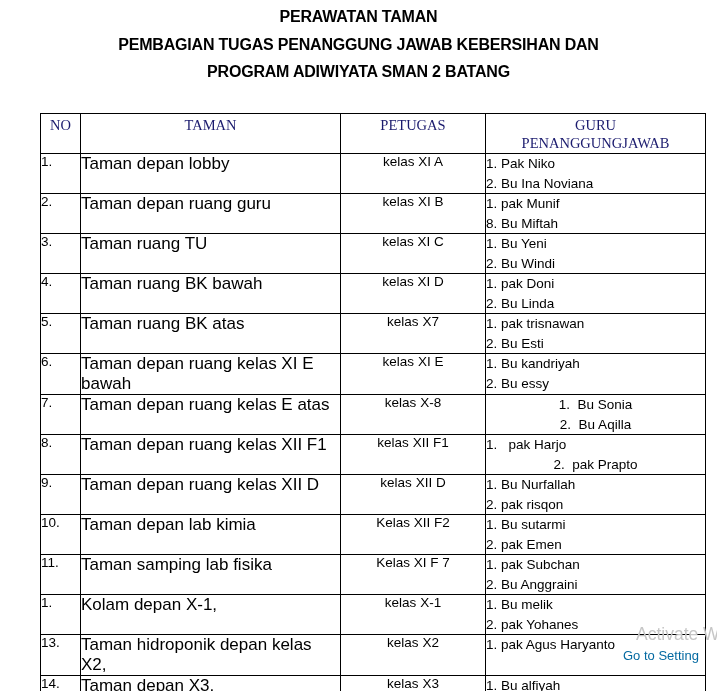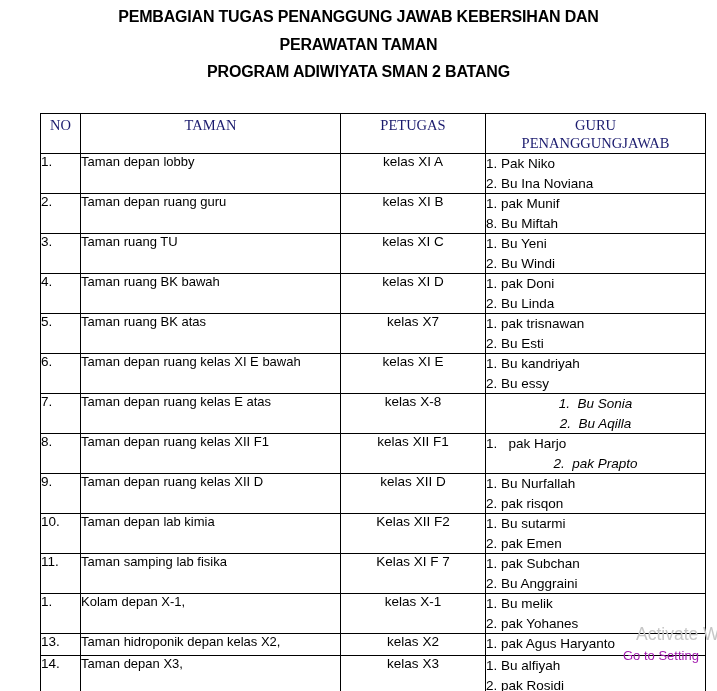--- a/index.html
+++ b/index.html
@@ -51,64 +51,63 @@
     height: 40px;
     padding-top: 2px;
     line-height: 18px;
     box-sizing: border-box;
   }
   td.no-cell {
     font-size: 13.5px;
     padding: 2px 0 0 14px;
   }
   td.taman-cell {
-    font-size: 13px;
+    font-size: 17px;
     padding: 2px 0 0 8px;
   }
   td.petugas-cell {
     font-size: 13.5px;
     text-align: center;
     padding-top: 2px;
   }
   td.guru-cell {
     font-size: 13.5px;
     padding: 1px 2px 0 5px;
     margin-left: 36px;
   }
   .guru-line {
     line-height: 19.5px;
     white-space: pre-wrap;
   }
   .guru-line.center {
     text-align: center;
-    font-style: italic;
   }
   .wm-line1 {
     position: absolute;
     left: 636px;
     top: 624px;
     font-size: 17.5px;
     color: #c6c6c6;
     white-space: nowrap;
   }
   .wm-line2 {
     position: absolute;
     left: 623px;
     top: 648px;
     font-size: 13px;
-    color: #a21caf;
+    color: #0369a1;
     white-space: nowrap;
   }
 </style>
 </head>
 <body>
 
 <div class="title-block">
+  <div>PERAWATAN TAMAN</div>
   <div>PEMBAGIAN TUGAS PENANGGUNG JAWAB KEBERSIHAN DAN</div>
-  <div>PERAWATAN TAMAN</div>
   <div>PROGRAM ADIWIYATA SMAN 2 BATANG</div>
 </div>
 
 <table class="main-table">
   <colgroup>
     <col style="width:40px">
     <col style="width:260px">
     <col style="width:145px">
     <col style="width:220px">
   </colgroup>

